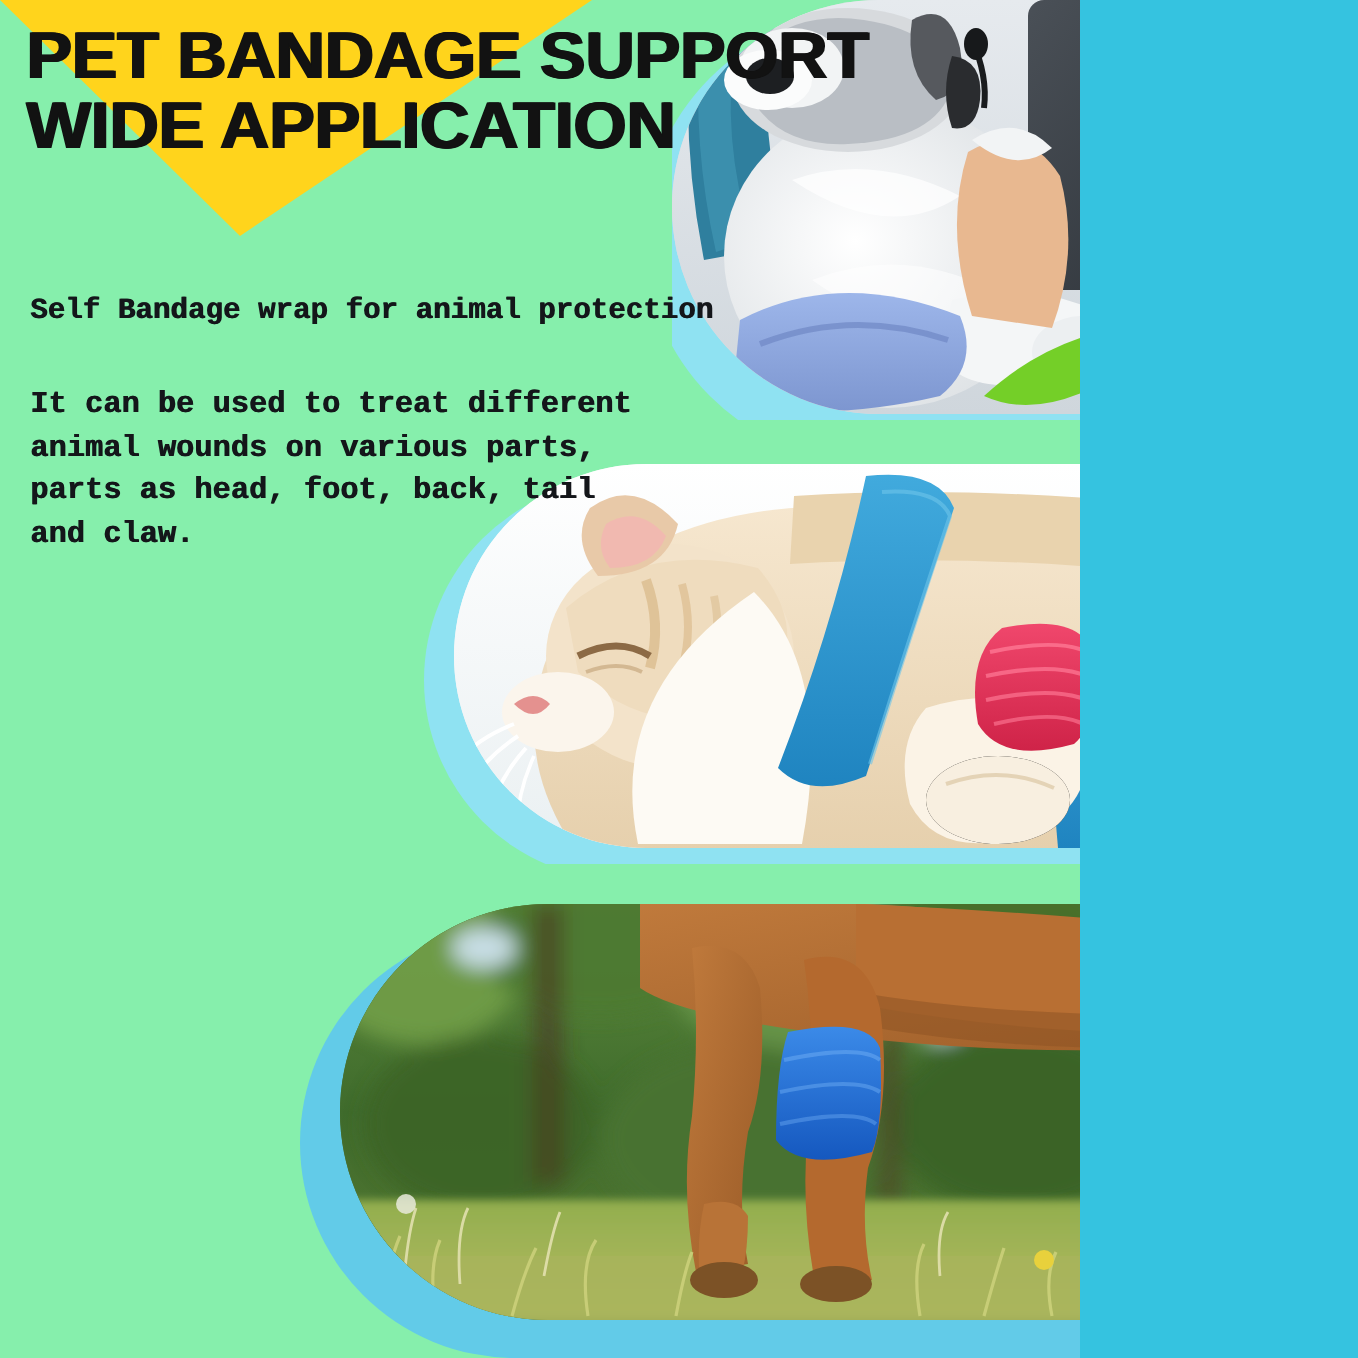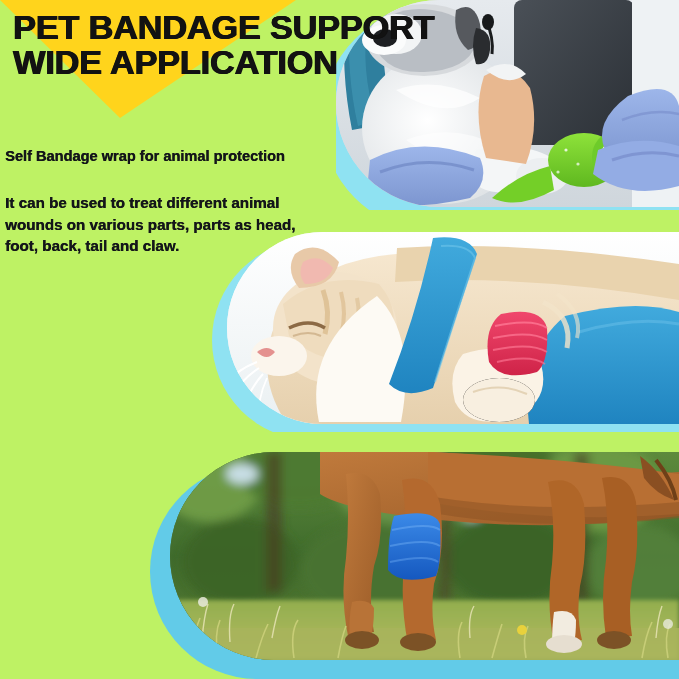--- a/index.html
+++ b/index.html
@@ -2,21 +2,21 @@
 <html><head>
 <meta charset="utf-8">
 <style>
   html,body{margin:0;padding:0;}
   body{
     width:679px;height:679px;
     background:#35c3e0;
     font-family:"Liberation Sans", sans-serif;
     overflow:hidden;
   }
-  #page{position:relative;width:679px;height:679px;overflow:hidden;background:#bef264;}
+  #page{position:relative;width:540px;height:679px;overflow:hidden;background:#86efac;}
 
   
   .yellow-shape{
     position:absolute;left:0;top:0;width:310px;height:125px;
     background:#ffd41c;
     clip-path:polygon(0 0, 296px 0, 120px 118px, 0 0);
     z-index:1;
   }
 
   
@@ -98,21 +98,21 @@
 
 <div id="page">
 
   <div class="yellow-shape"></div>
 
   <div class="headline">
     <span class="hl line1">PET BANDAGE SUPPORT</span>
     <span class="hl line2">WIDE APPLICATION</span>
   </div>
 
-  <div class="copy" style="left:5px;top:148px;width:320px;height:110px;">
+  <div class="copy" style="left:15px;top:148px;width:320px;height:110px;font-family:Liberation Mono, monospace;">
     <div class="lead">Self Bandage wrap for animal protection</div>
     <div class="para"> It can be used to treat different animal wounds on various parts, parts as head, foot, back, tail and claw.</div>
   </div>
 
   <div class="panel panel-top">
     <div class="ring"></div>
     <div class="photo">
       <svg viewBox="0 0 343 207" preserveAspectRatio="xMidYMid slice">
         <defs>
           <linearGradient id="pbg" x1="0" y1="0" x2="0" y2="1">

